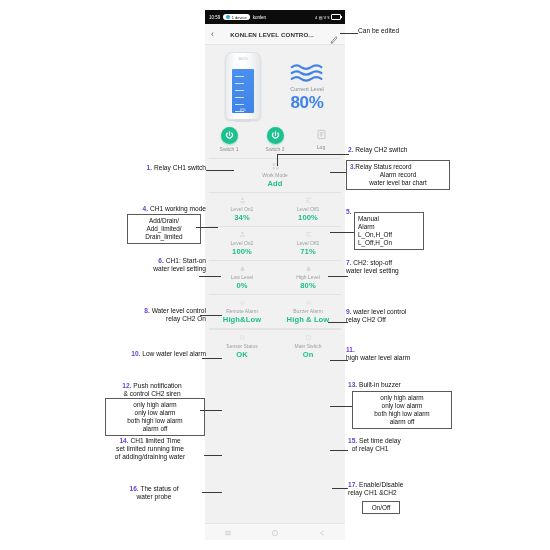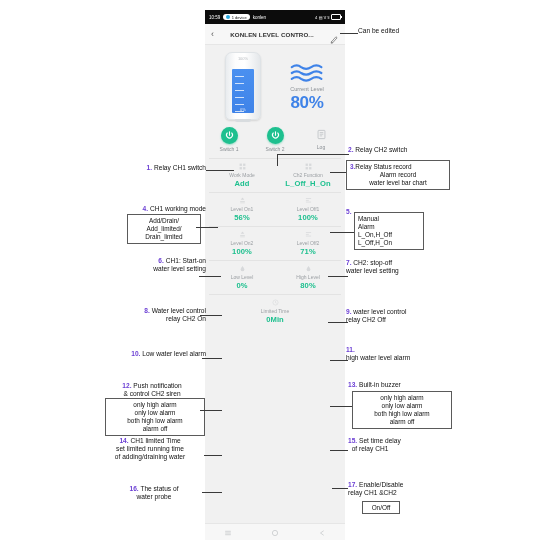--- a/index.html
+++ b/index.html
@@ -215,45 +215,33 @@
             <svg viewBox="0 0 12 12" width="7" height="7">
                 <rect x="1" y="1" width="4" height="4" fill="#b9bdc1"></rect>
                 <rect x="7" y="1" width="4" height="4" fill="#b9bdc1"></rect>
                 <rect x="1" y="7" width="4" height="4" fill="#b9bdc1"></rect>
                 <rect x="7" y="7" width="4" height="4" fill="#b9bdc1"></rect>
               </svg>
           </span>
           <span class="glabel">Work Mode</span>
           <span class="gvalue">Add</span>
         </div>
-        <div class="gcell">
-          <span class="gicon">
-            <svg viewBox="0 0 12 12" width="7" height="7">
-                <rect x="1" y="1" width="4" height="4" fill="#b9bdc1"></rect>
-                <rect x="7" y="1" width="4" height="4" fill="#b9bdc1"></rect>
-                <rect x="1" y="7" width="4" height="4" fill="#b9bdc1"></rect>
-                <rect x="7" y="7" width="4" height="4" fill="#b9bdc1"></rect>
-              </svg>
-          </span>
-          <span class="glabel">Ch2 Function</span>
-          <span class="gvalue">L_Off_H_On</span>
-        </div>
       </div>
 
       <div class="grow">
         <div class="gcell">
           <span class="gicon">
             <svg viewBox="0 0 12 12" width="7" height="7">
                 <path d="M6 1 L9 4.5 H3 Z" fill="#b9bdc1"></path>
                 <rect x="2" y="7" width="8" height="1.4" fill="#b9bdc1"></rect>
                 <rect x="2" y="9.5" width="8" height="1.2" fill="#b9bdc1"></rect>
               </svg>
           </span>
           <span class="glabel">Level On1</span>
-          <span class="gvalue">56%</span>
+          <span class="gvalue">34%</span>
         </div>
         <div class="gcell">
           <span class="gicon">
             <svg viewBox="0 0 12 12" width="7" height="7">
                 <rect x="1.5" y="2" width="9" height="1.3" fill="#b9bdc1"></rect>
                 <rect x="1.5" y="5" width="5" height="1.3" fill="#b9bdc1"></rect>
                 <rect x="1.5" y="8" width="9" height="1.3" fill="#b9bdc1"></rect>
               </svg>
           </span>
           <span class="glabel">Level Off1</span>
@@ -300,34 +288,68 @@
           <span class="gicon">
             <svg viewBox="0 0 12 12" width="7" height="7">
                 <path d="M6 1.5 C8.4 5 9.2 6.2 9.2 7.6 A3.2 3.2 0 0 1 2.8 7.6 C2.8 6.2 3.6 5 6 1.5 Z" fill="#b9bdc1"></path>
               </svg>
           </span>
           <span class="glabel">High Level</span>
           <span class="gvalue">80%</span>
         </div>
       </div>
 
-
-      <div class="grow">
-        <div class="gcell">
-          <span class="gicon">
-            <svg viewBox="0 0 12 12" width="7" height="7">
-                <circle cx="6" cy="6" r="4.4" fill="none" stroke="#b9bdc1" stroke-width="1"></circle>
-                <path d="M6 3.4 V6.2 L8 7.4" fill="none" stroke="#b9bdc1" stroke-width="1"></path>
-              </svg>
-          </span>
-          <span class="glabel">Limited Time</span>
-          <span class="gvalue">0Min</span>
-        </div>
-      </div>
-
+      <div class="grow">
+        <div class="gcell">
+          <span class="gicon">
+            <svg viewBox="0 0 12 12" width="7" height="7">
+                <path d="M3 8.4 C3 6 3.2 3.2 6 3.2 C8.8 3.2 9 6 9 8.4 Z" fill="none" stroke="#b9bdc1" stroke-width="1"></path>
+                <path d="M5 9.6 a1 1 0 0 0 2 0" fill="none" stroke="#b9bdc1" stroke-width="1"></path>
+              </svg>
+          </span>
+          <span class="glabel">Remote Alarm</span>
+          <span class="gvalue">High&amp;Low</span>
+        </div>
+        <div class="gcell">
+          <span class="gicon">
+            <svg viewBox="0 0 12 12" width="7" height="7">
+                <path d="M3.4 8.6 C3.4 6 3.6 3 6 3 C8.4 3 8.6 6 8.6 8.6 Z" fill="none" stroke="#b9bdc1" stroke-width="1"></path>
+                <rect x="5.5" y="1.4" width="1" height="1.4" fill="#b9bdc1"></rect>
+              </svg>
+          </span>
+          <span class="glabel">Buzzer Alarm</span>
+          <span class="gvalue">High &amp; Low</span>
+        </div>
+      </div>
+
+      <div class="grow">
+      </div>
+
+      <div class="grow">
+        <div class="gcell">
+          <span class="gicon">
+            <svg viewBox="0 0 12 12" width="7" height="7">
+                <circle cx="5.2" cy="5.2" r="3.2" fill="none" stroke="#b9bdc1" stroke-width="1"></circle>
+                <path d="M7.6 7.6 L10 10" stroke="#b9bdc1" stroke-width="1"></path>
+              </svg>
+          </span>
+          <span class="glabel">Sensor Status</span>
+          <span class="gvalue">OK</span>
+        </div>
+        <div class="gcell">
+          <span class="gicon">
+            <svg viewBox="0 0 12 12" width="7" height="7">
+                <circle cx="6" cy="6" r="4.2" fill="none" stroke="#b9bdc1" stroke-width="1"></circle>
+                <path d="M6 3.4 V6" stroke="#b9bdc1" stroke-width="1"></path>
+              </svg>
+          </span>
+          <span class="glabel">Main Switch</span>
+          <span class="gvalue">On</span>
+        </div>
+      </div>
 
     </div>
 
     <div class="bottombar">
       <span class="bb-i">
         <svg viewBox="0 0 14 14" width="8" height="8">
             <path d="M2 4 H12 M2 7 H12 M2 10 H12" stroke="#8a8f94" stroke-width="1.2"></path>
           </svg>
       </span>
       <span class="bb-i">

